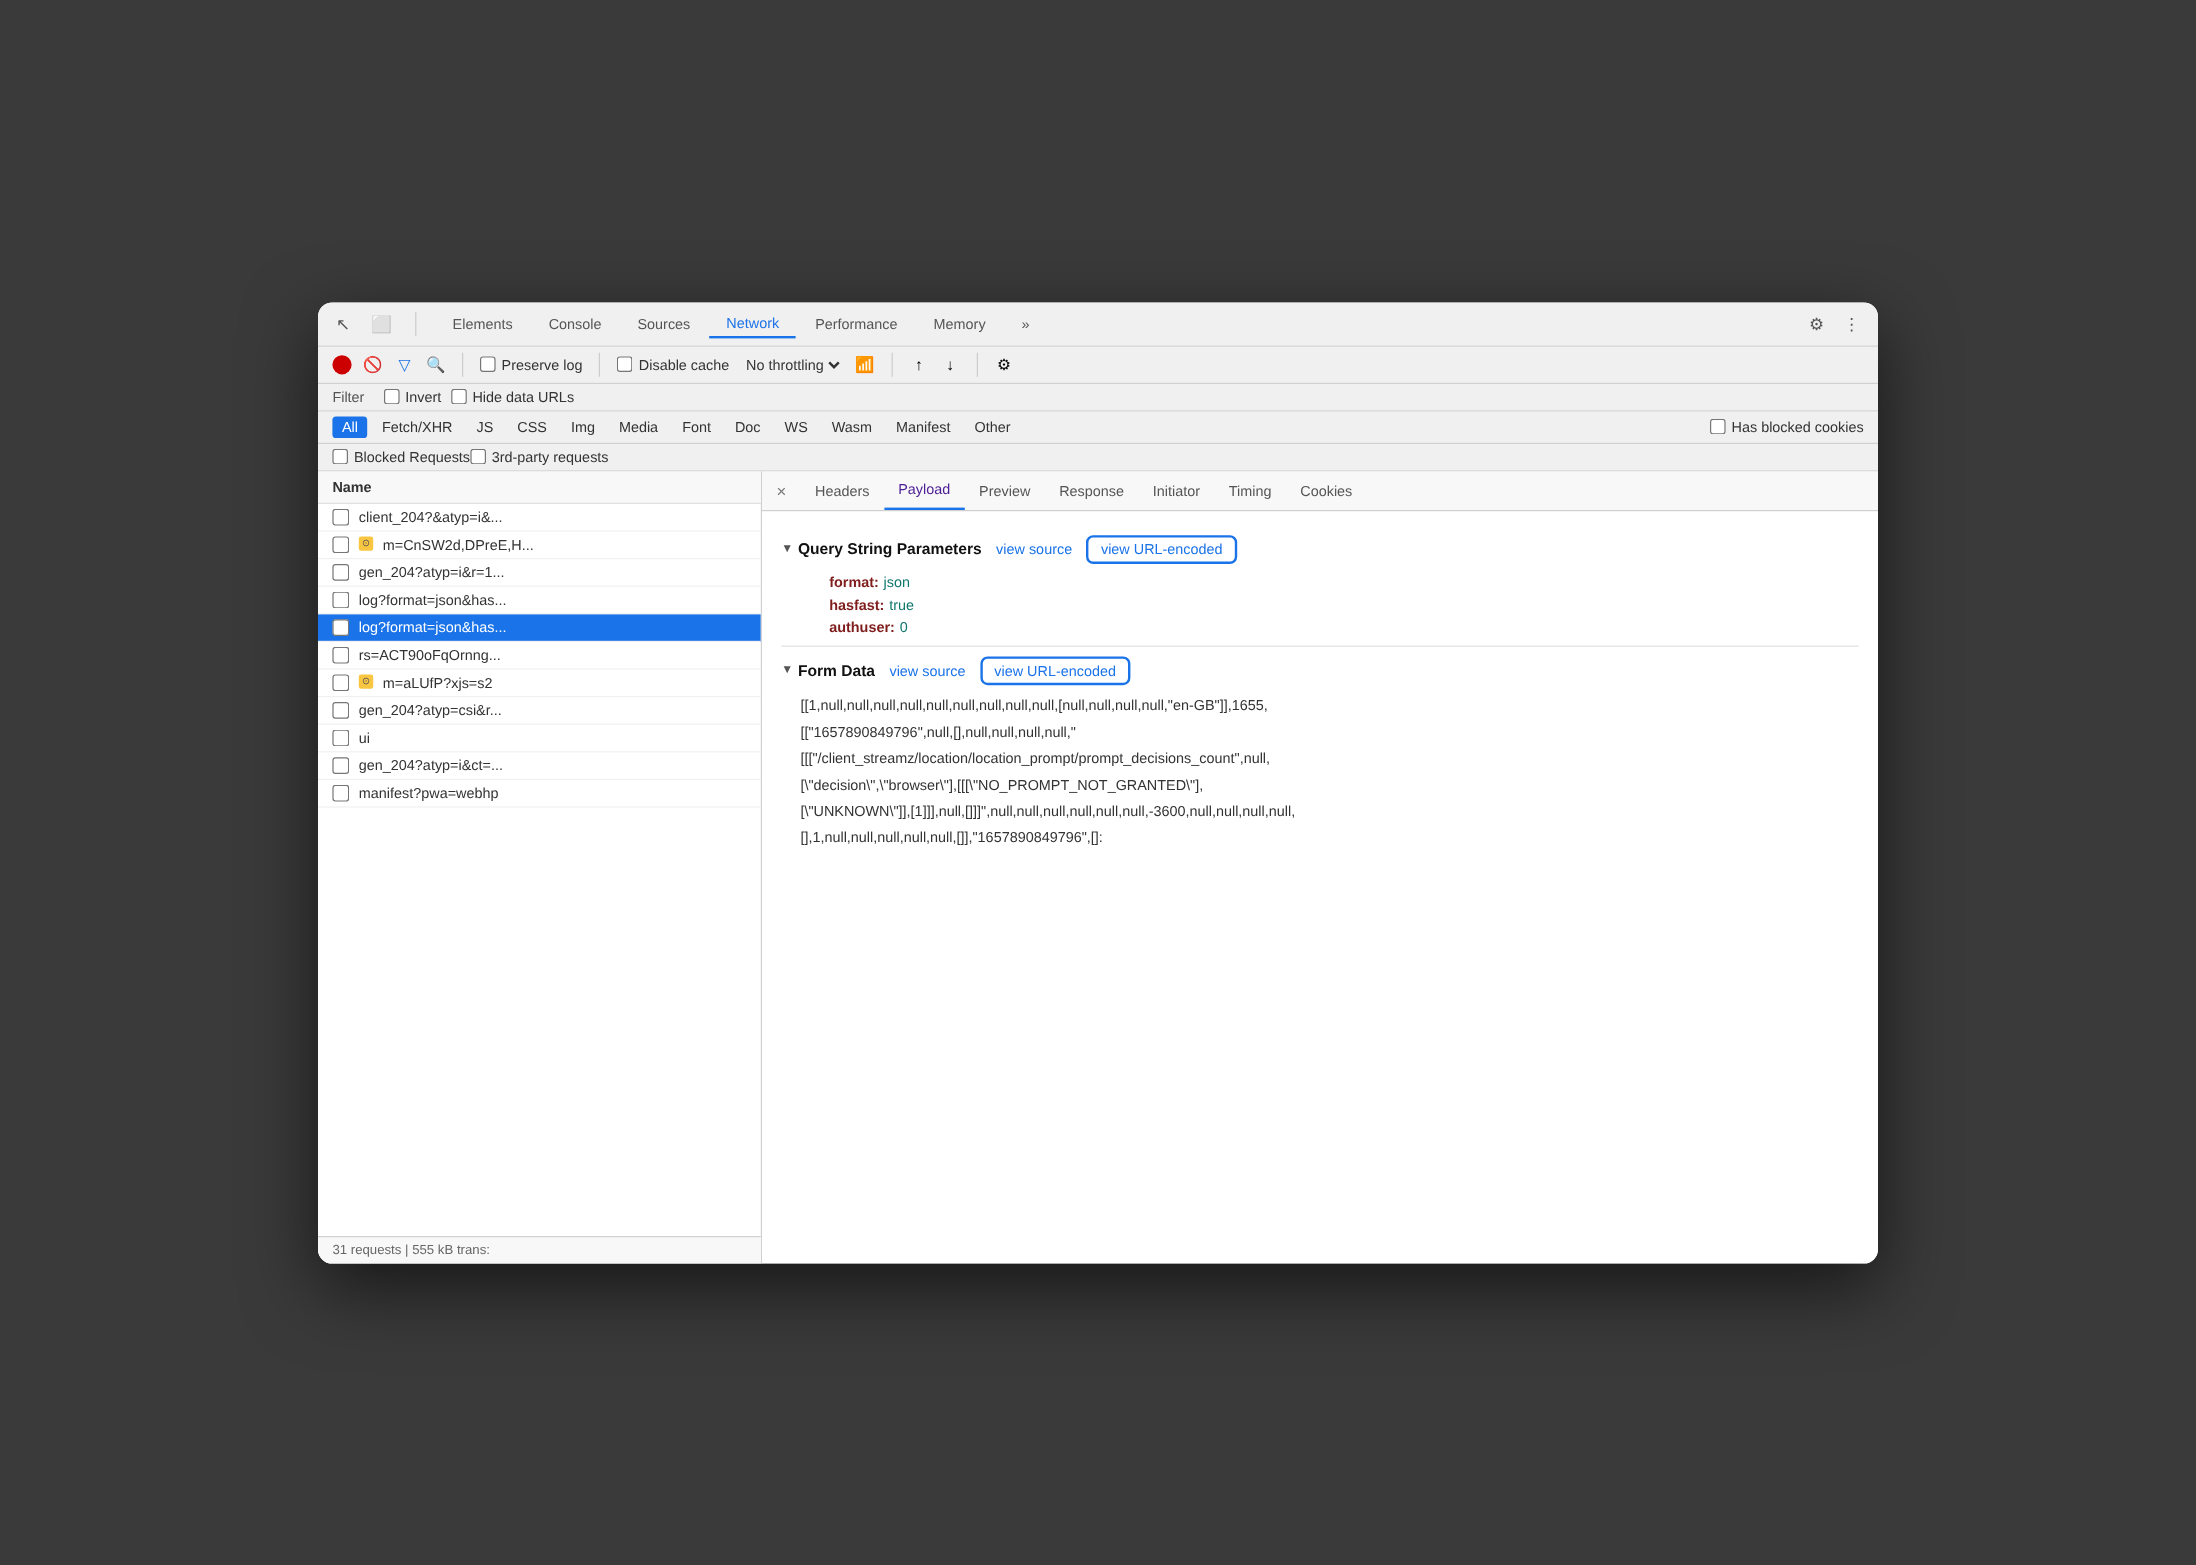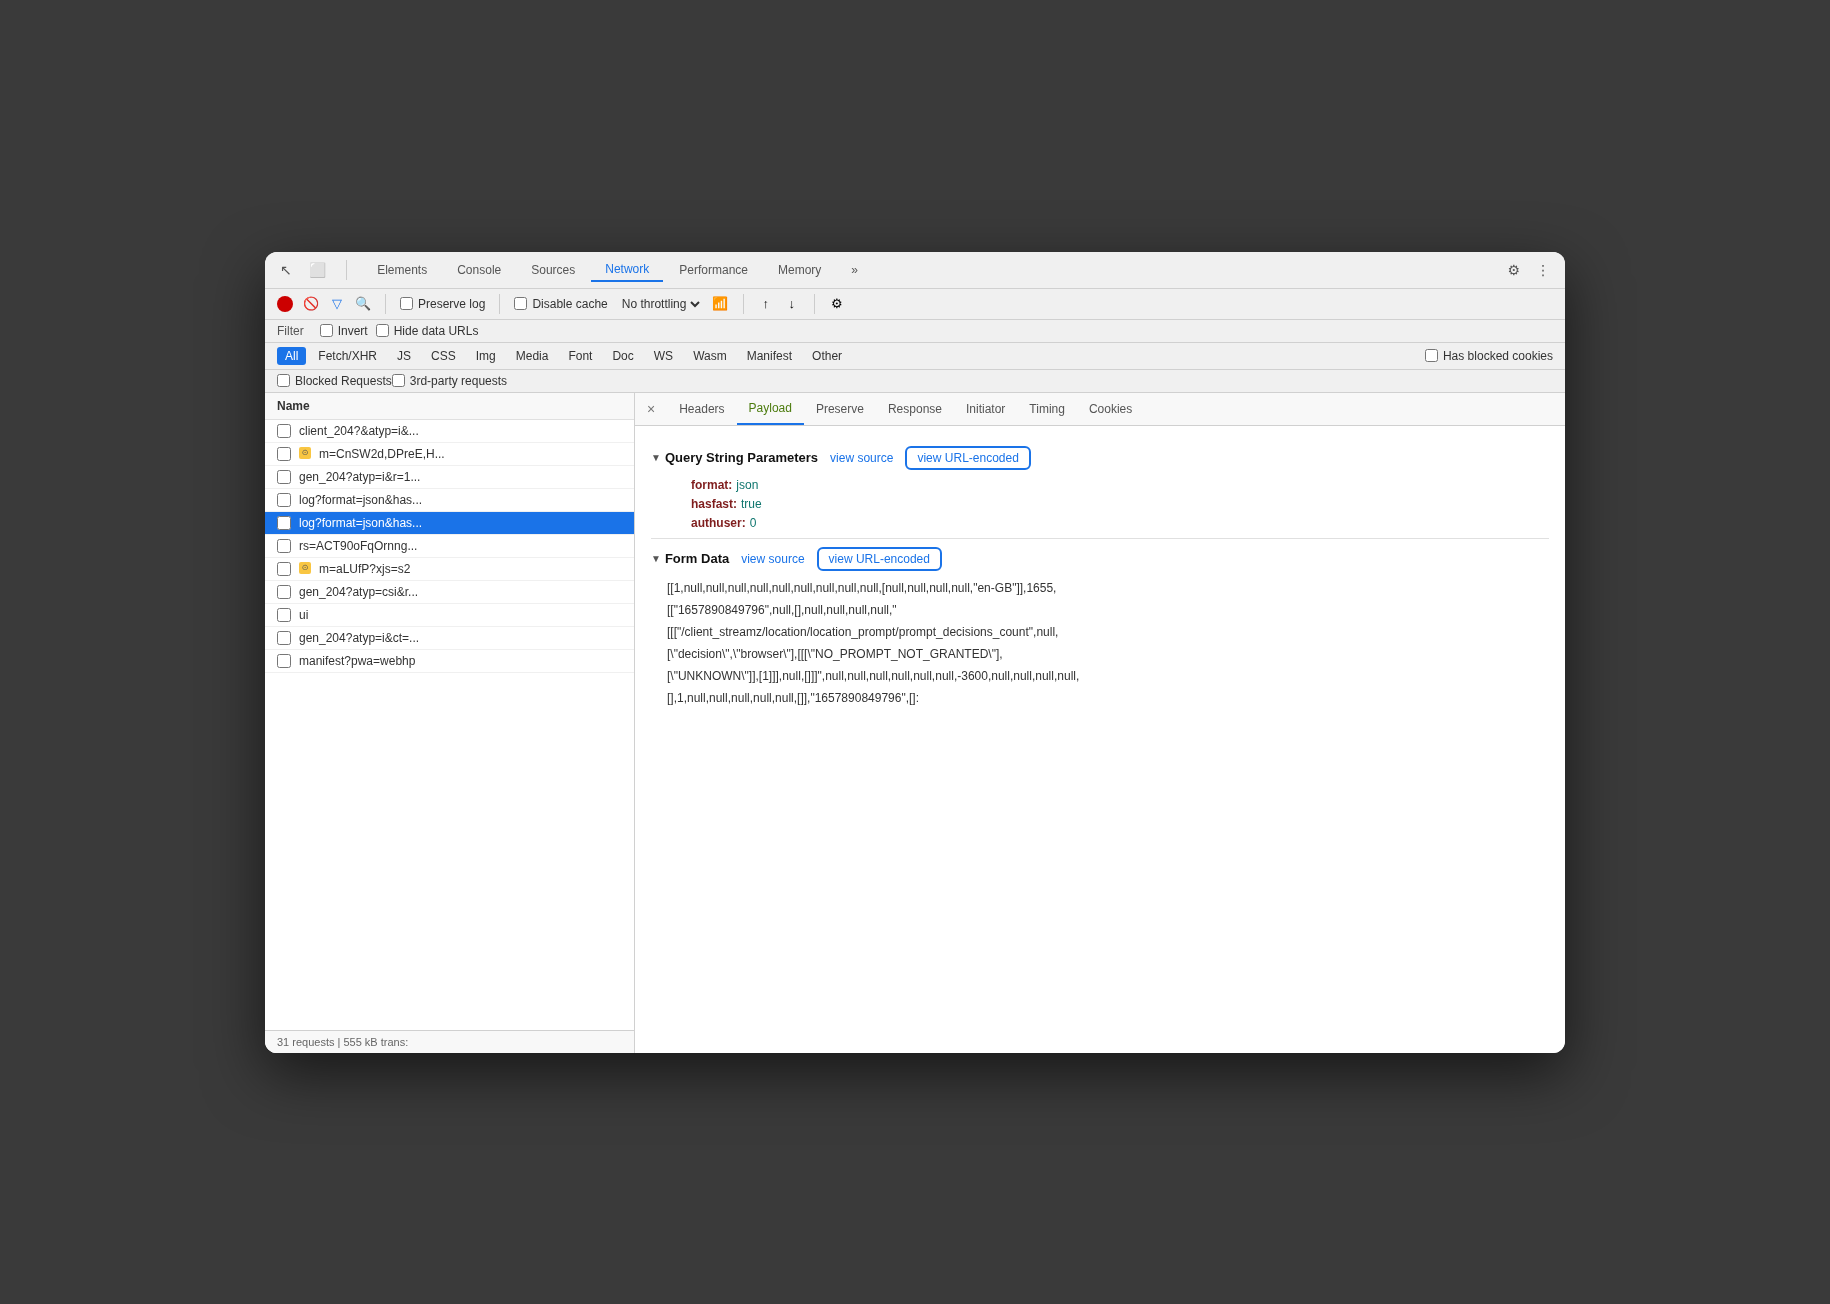--- a/index.html
+++ b/index.html
@@ -261,21 +261,21 @@
       padding: 8px 4px;
       margin-right: 8px;
     }
     .detail-tab {
       padding: 8px 12px;
       font-size: 12px;
       color: #555;
       cursor: pointer;
     }
     .detail-tab.active {
-      color: #4d7c0f;
+      color: #4c1d95;
       border-bottom: 2px solid #1a73e8;
       font-weight: 500;
     }
     .detail-content {
       flex: 1;
       overflow-y: auto;
       padding: 12px 16px;
     }
     .section-header {
       display: flex;
@@ -489,21 +489,21 @@
       </div>
       <div class="sidebar-footer">31 requests  |  555 kB trans:</div>
     </div>
 
     <div class="detail-panel">
 
       <div class="detail-tabs">
         <div class="detail-tab-close">×</div>
         <div class="detail-tab">Headers</div>
         <div class="detail-tab active">Payload</div>
-        <div class="detail-tab">Preserve</div>
+        <div class="detail-tab">Preview</div>
         <div class="detail-tab">Response</div>
         <div class="detail-tab">Initiator</div>
         <div class="detail-tab">Timing</div>
         <div class="detail-tab">Cookies</div>
       </div>
 
       <div class="detail-content">
 
         <div class="section-header">
           <div class="section-title">

